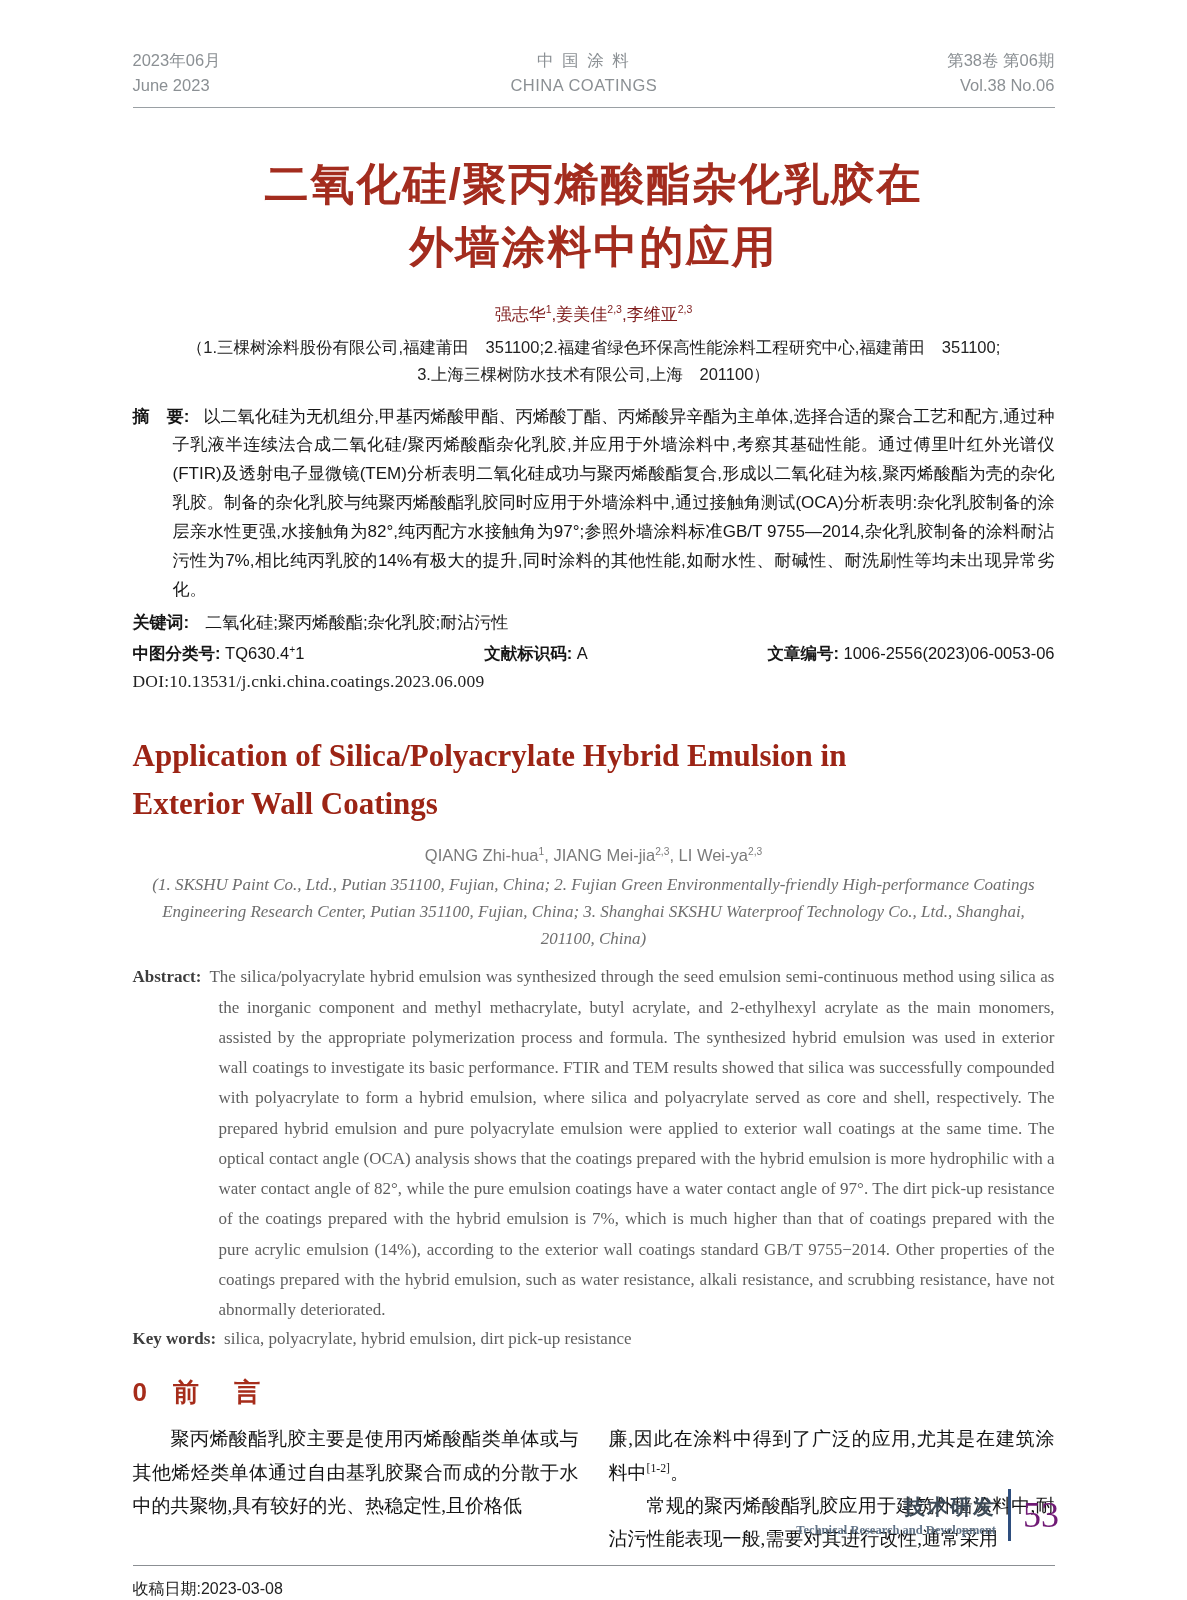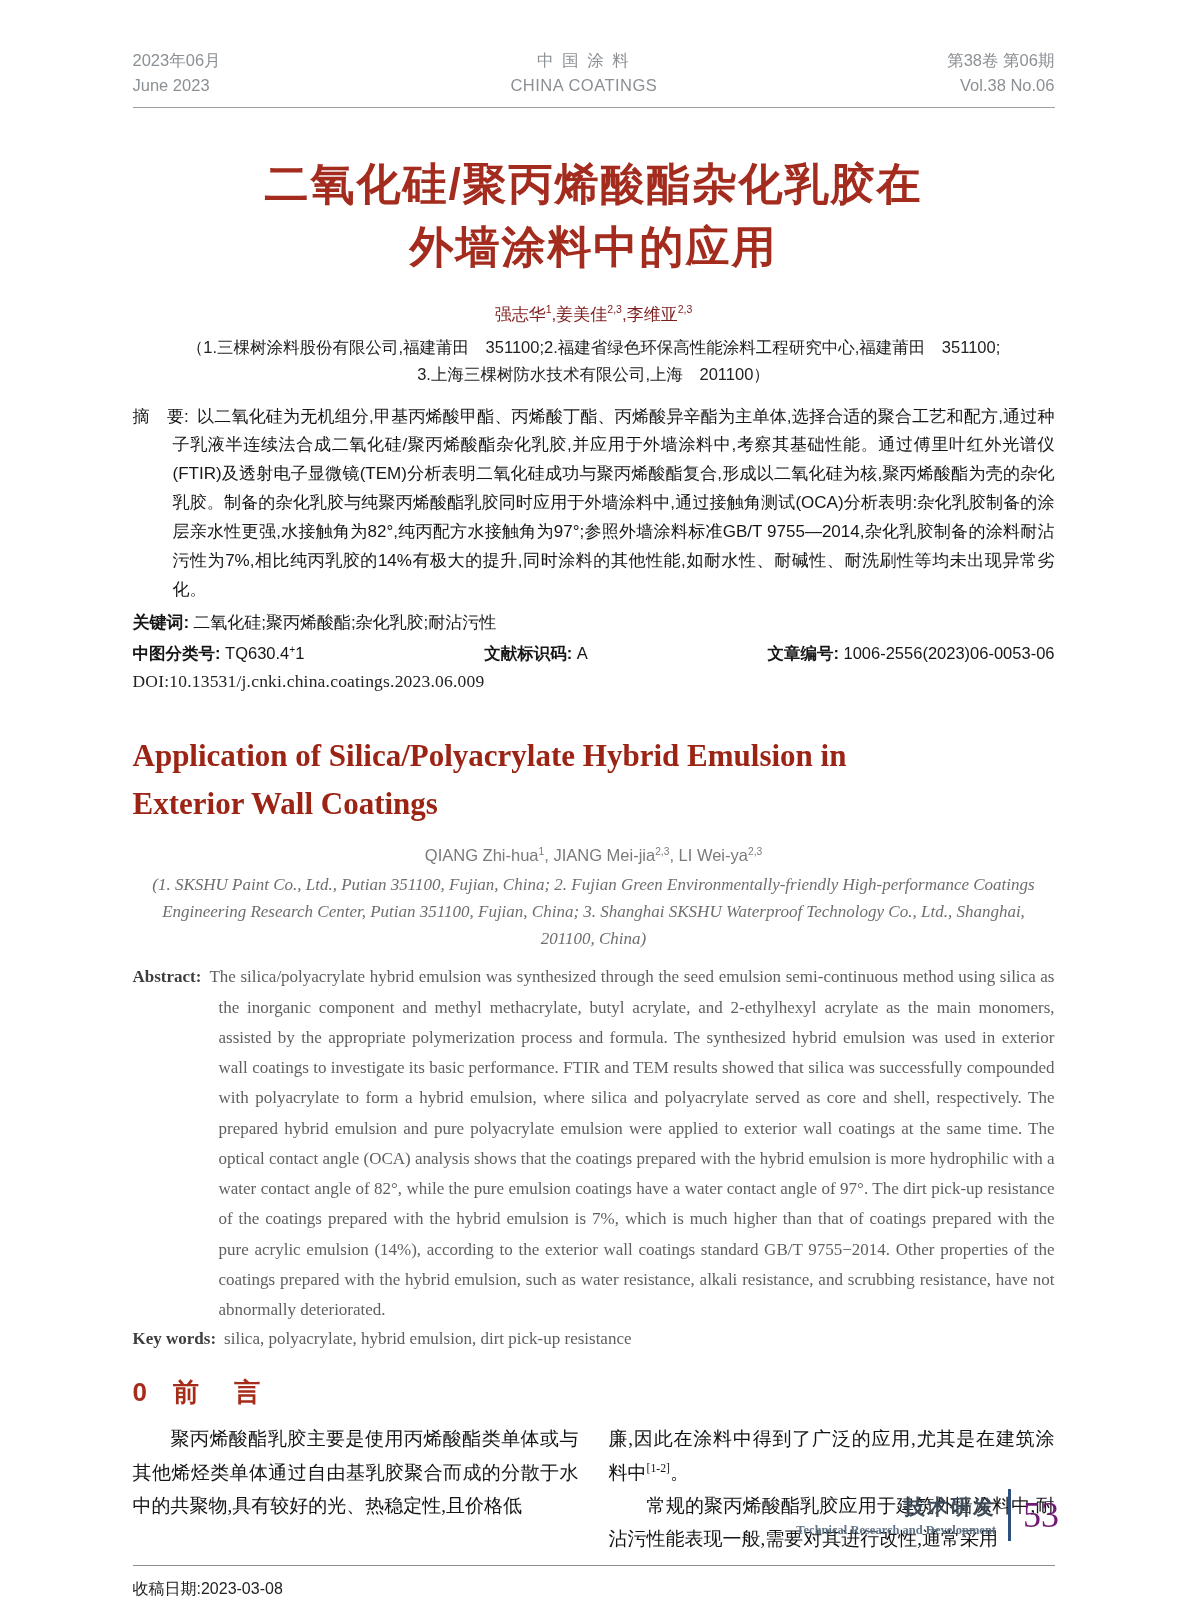--- a/index.html
+++ b/index.html
@@ -32,23 +32,23 @@
   .authors-cn { margin-top:24px; text-align:center; font-size:17px; color:#7f1d1d; }
   sup { font-size:0.62em; vertical-align:super; line-height:0; }
 
   .affil-cn { margin-top:8px; text-align:center; font-size:16.5px; line-height:1.65; color:#222; }
 
   
   .abstract-cn {
     margin-top:14px; font-size:17px; line-height:1.7; text-align:justify;
     padding-left:40px; text-indent:-40px; color:#161616;
   }
-  .abstract-cn .lbl { font-weight:400; margin-right:8px; }
+  .abstract-cn .lbl { font-weight:700; margin-right:14px; }
   .keywords-cn { margin-top:4px; font-size:17px; line-height:1.7; color:#161616; }
-  .keywords-cn .lbl { font-weight:700; margin-right:4px; }
+  .keywords-cn .lbl { font-weight:700; margin-right:16px; }
 
   .meta-row {
     margin-top:5px; display:flex; justify-content:space-between;
     font-size:16.5px; color:#161616;
   }
   .meta-row .lbl { font-weight:700; }
   .doi-line {
     margin-top:6px; font-family:"Liberation Serif", serif;
     font-size:17.5px; color:#222; letter-spacing:0.2px;
   }

